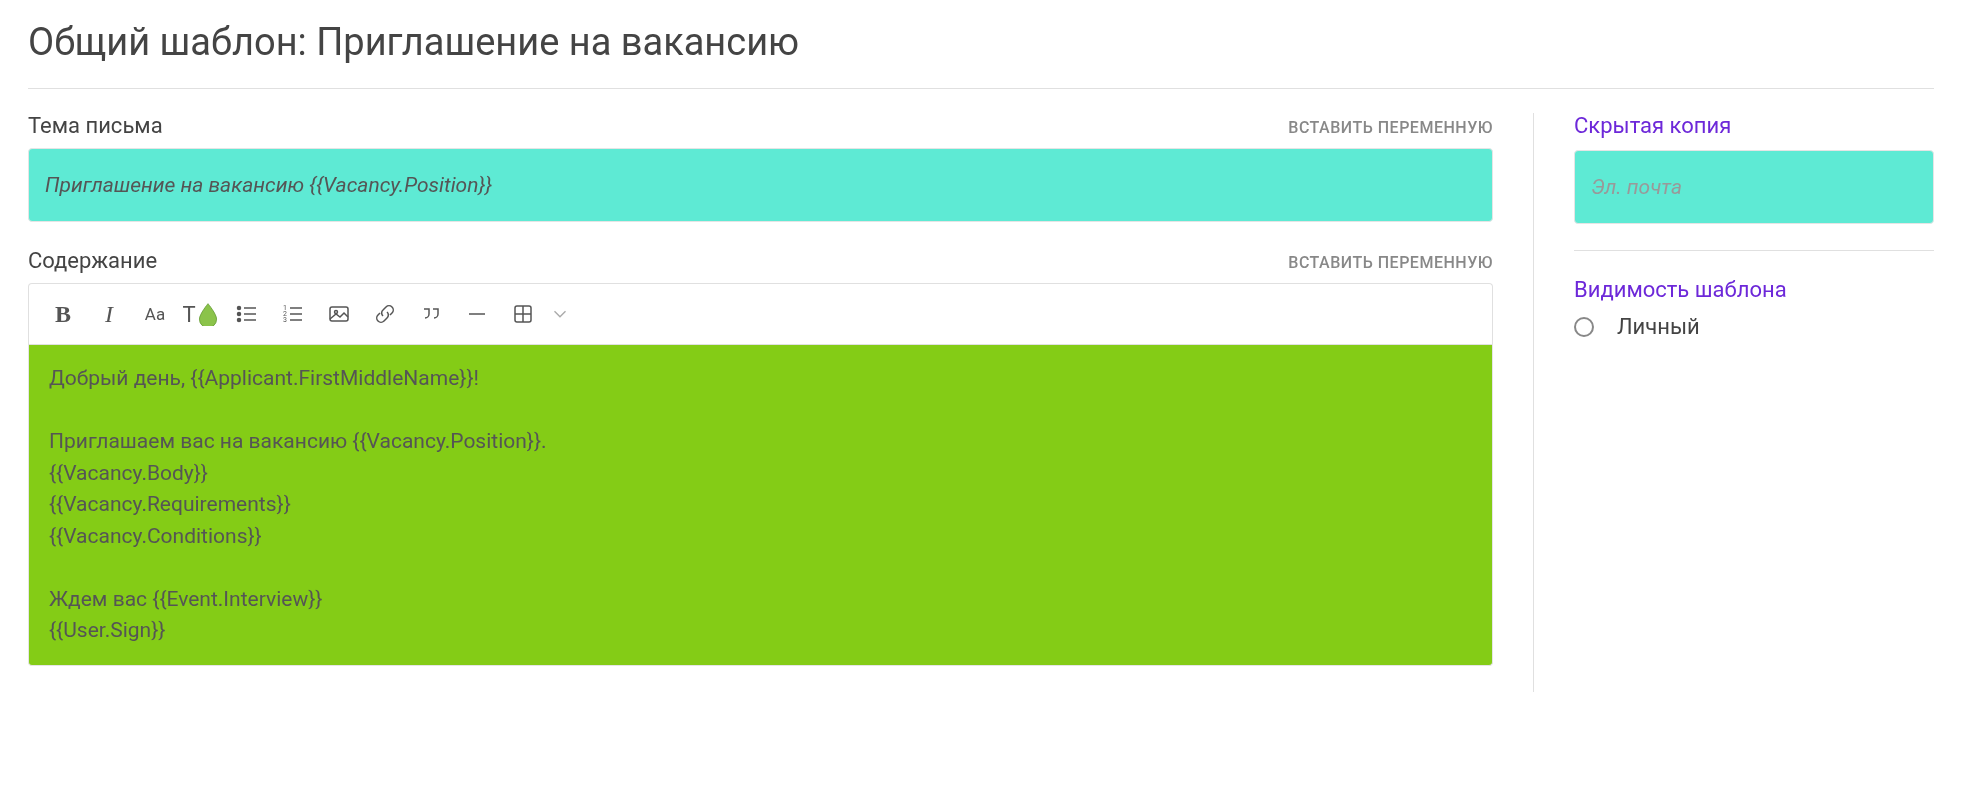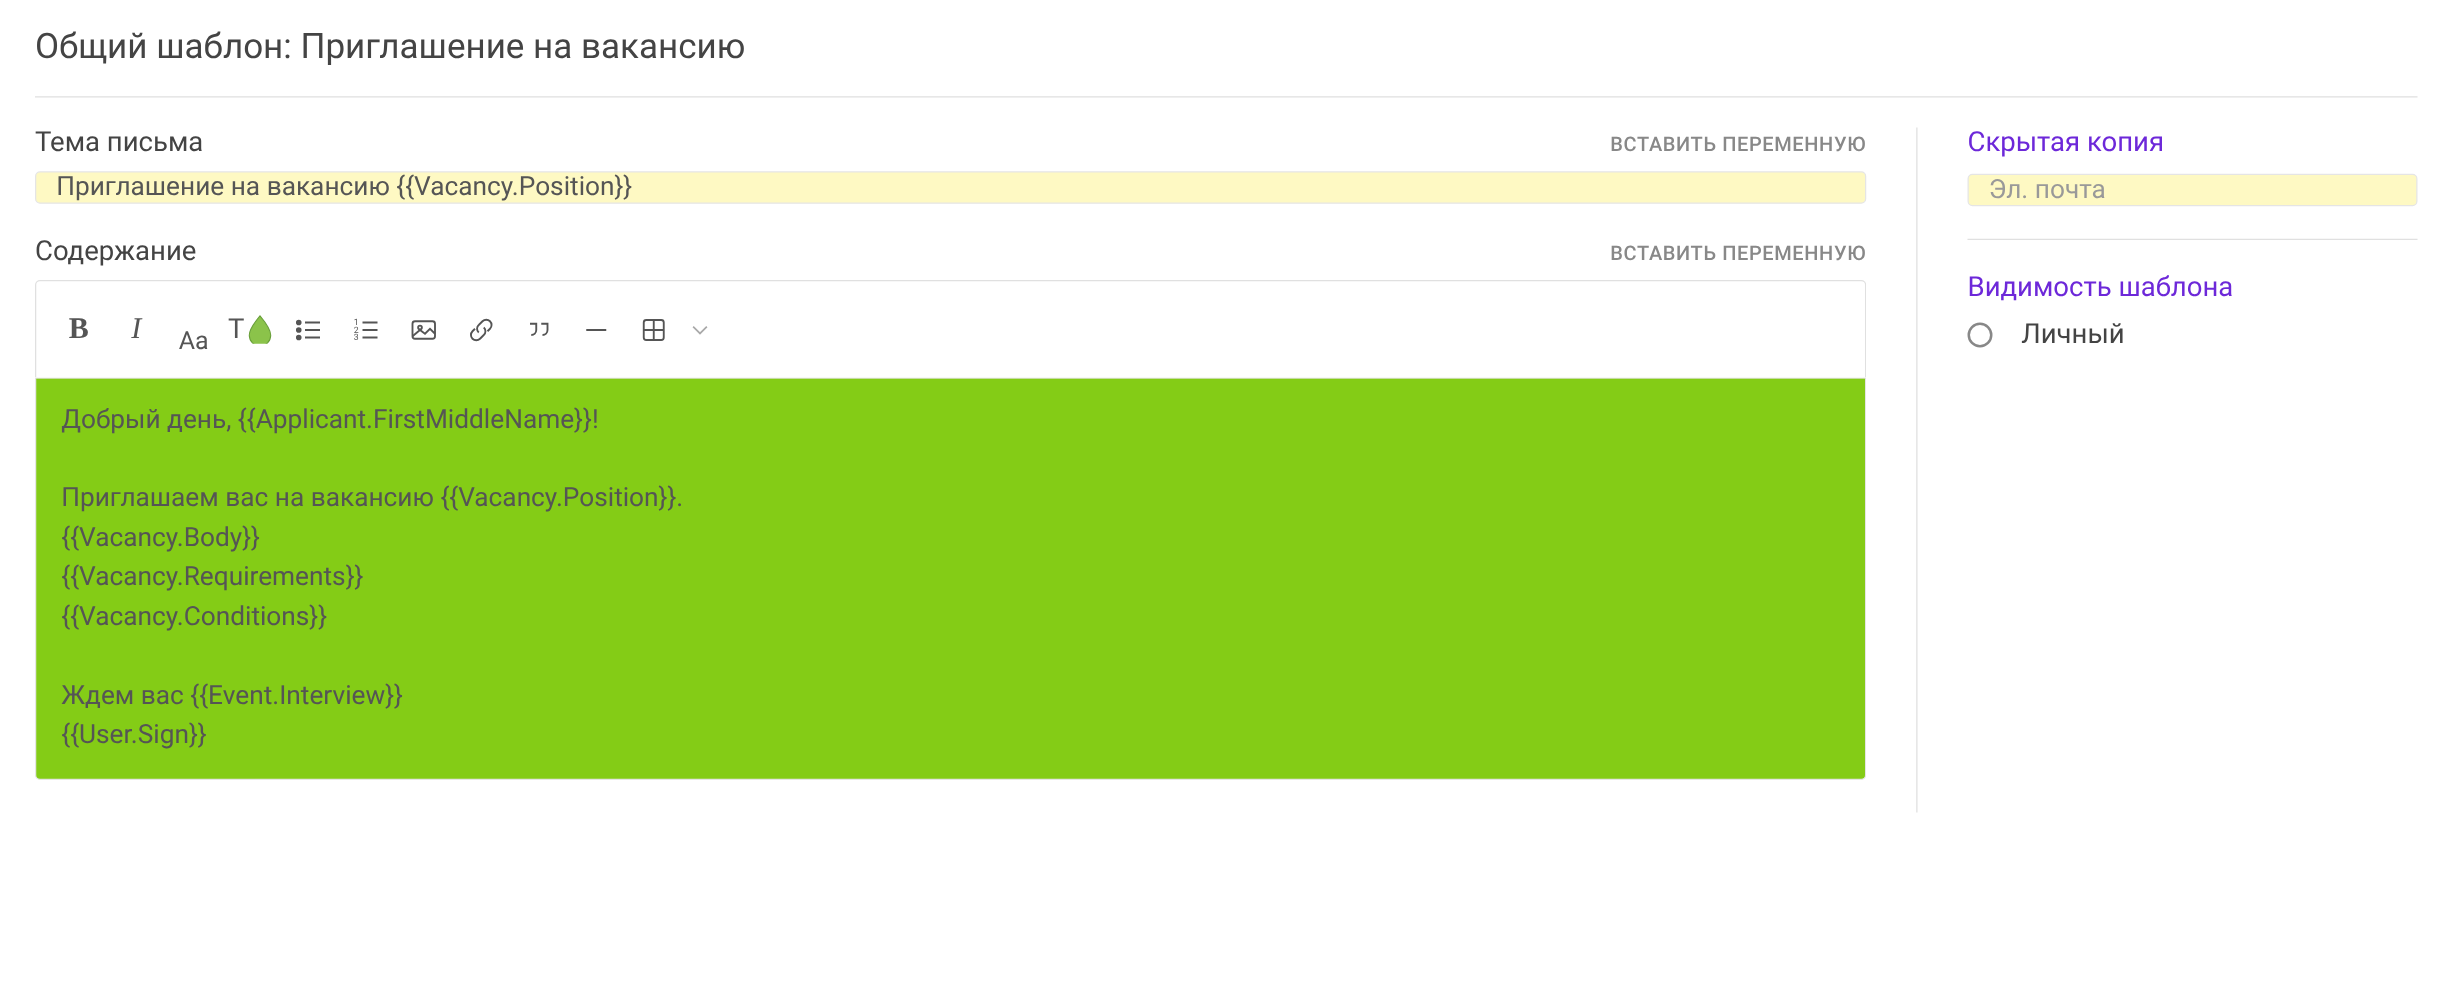--- a/index.html
+++ b/index.html
@@ -4,21 +4,21 @@
 <style>
   * { box-sizing: border-box; margin: 0; padding: 0; }
   body {
     font-family: -apple-system, BlinkMacSystemFont, "Segoe UI", Roboto, "Helvetica Neue", Arial, sans-serif;
     background: #fff;
     color: #333;
     padding: 20px 28px;
     font-size: 20px;
   }
   .page-title {
-    font-size: 28px;
+    font-size: 38px;
     font-weight: 400;
     color: #444;
     margin-bottom: 24px;
   }
   .hr {
     border: none;
     border-top: 1px solid #e0e0e0;
     margin-bottom: 24px;
   }
   .columns {
@@ -48,27 +48,28 @@
   .insert-var {
     font-size: 16px;
     color: #888;
     letter-spacing: 0.5px;
     font-weight: 500;
     cursor: pointer;
     text-transform: uppercase;
   }
   .text-input {
     width: 100%;
-    background: #fef9c3;
+    background: #5eead4;
     border: 1px solid #e5e5e5;
     border-radius: 4px;
-    padding: 0 16px;
+    padding: 24px 16px;
     font-size: 21px;
     color: #555;
     font-family: inherit;
+    font-style: italic;
   }
   .text-input::placeholder { color: #999; }
   .field-block { margin-bottom: 26px; }
   .toolbar {
     display: flex;
     align-items: center;
     gap: 6px;
     border: 1px solid #e0e0e0;
     border-bottom: none;
     border-radius: 4px 4px 0 0;
@@ -81,21 +82,21 @@
     display: flex;
     align-items: center;
     justify-content: center;
     cursor: pointer;
     color: #555;
     border-radius: 3px;
   }
   .tb-btn svg { width: 24px; height: 24px; stroke: #555; fill: none; stroke-width: 1.5; }
   .tb-bold { font-weight: 700; font-size: 24px; font-family: Georgia, serif; }
   .tb-italic { font-style: italic; font-size: 24px; font-family: Georgia, serif; }
-  .tb-aa { font-size: 20px; margin-top: 17px; }
+  .tb-aa { font-size: 17px; }
   .tb-t { font-size: 22px; position: relative; }
   .tb-drop { width: 22px; color: #999; font-size: 14px; }
   .editor-body {
     background: #84cc16;
     border: 1px solid #e5e5e5;
     border-top: 1px solid #e0e0e0;
     border-radius: 0 0 4px 4px;
     padding: 18px 20px;
     font-size: 21px;
     color: #555;

